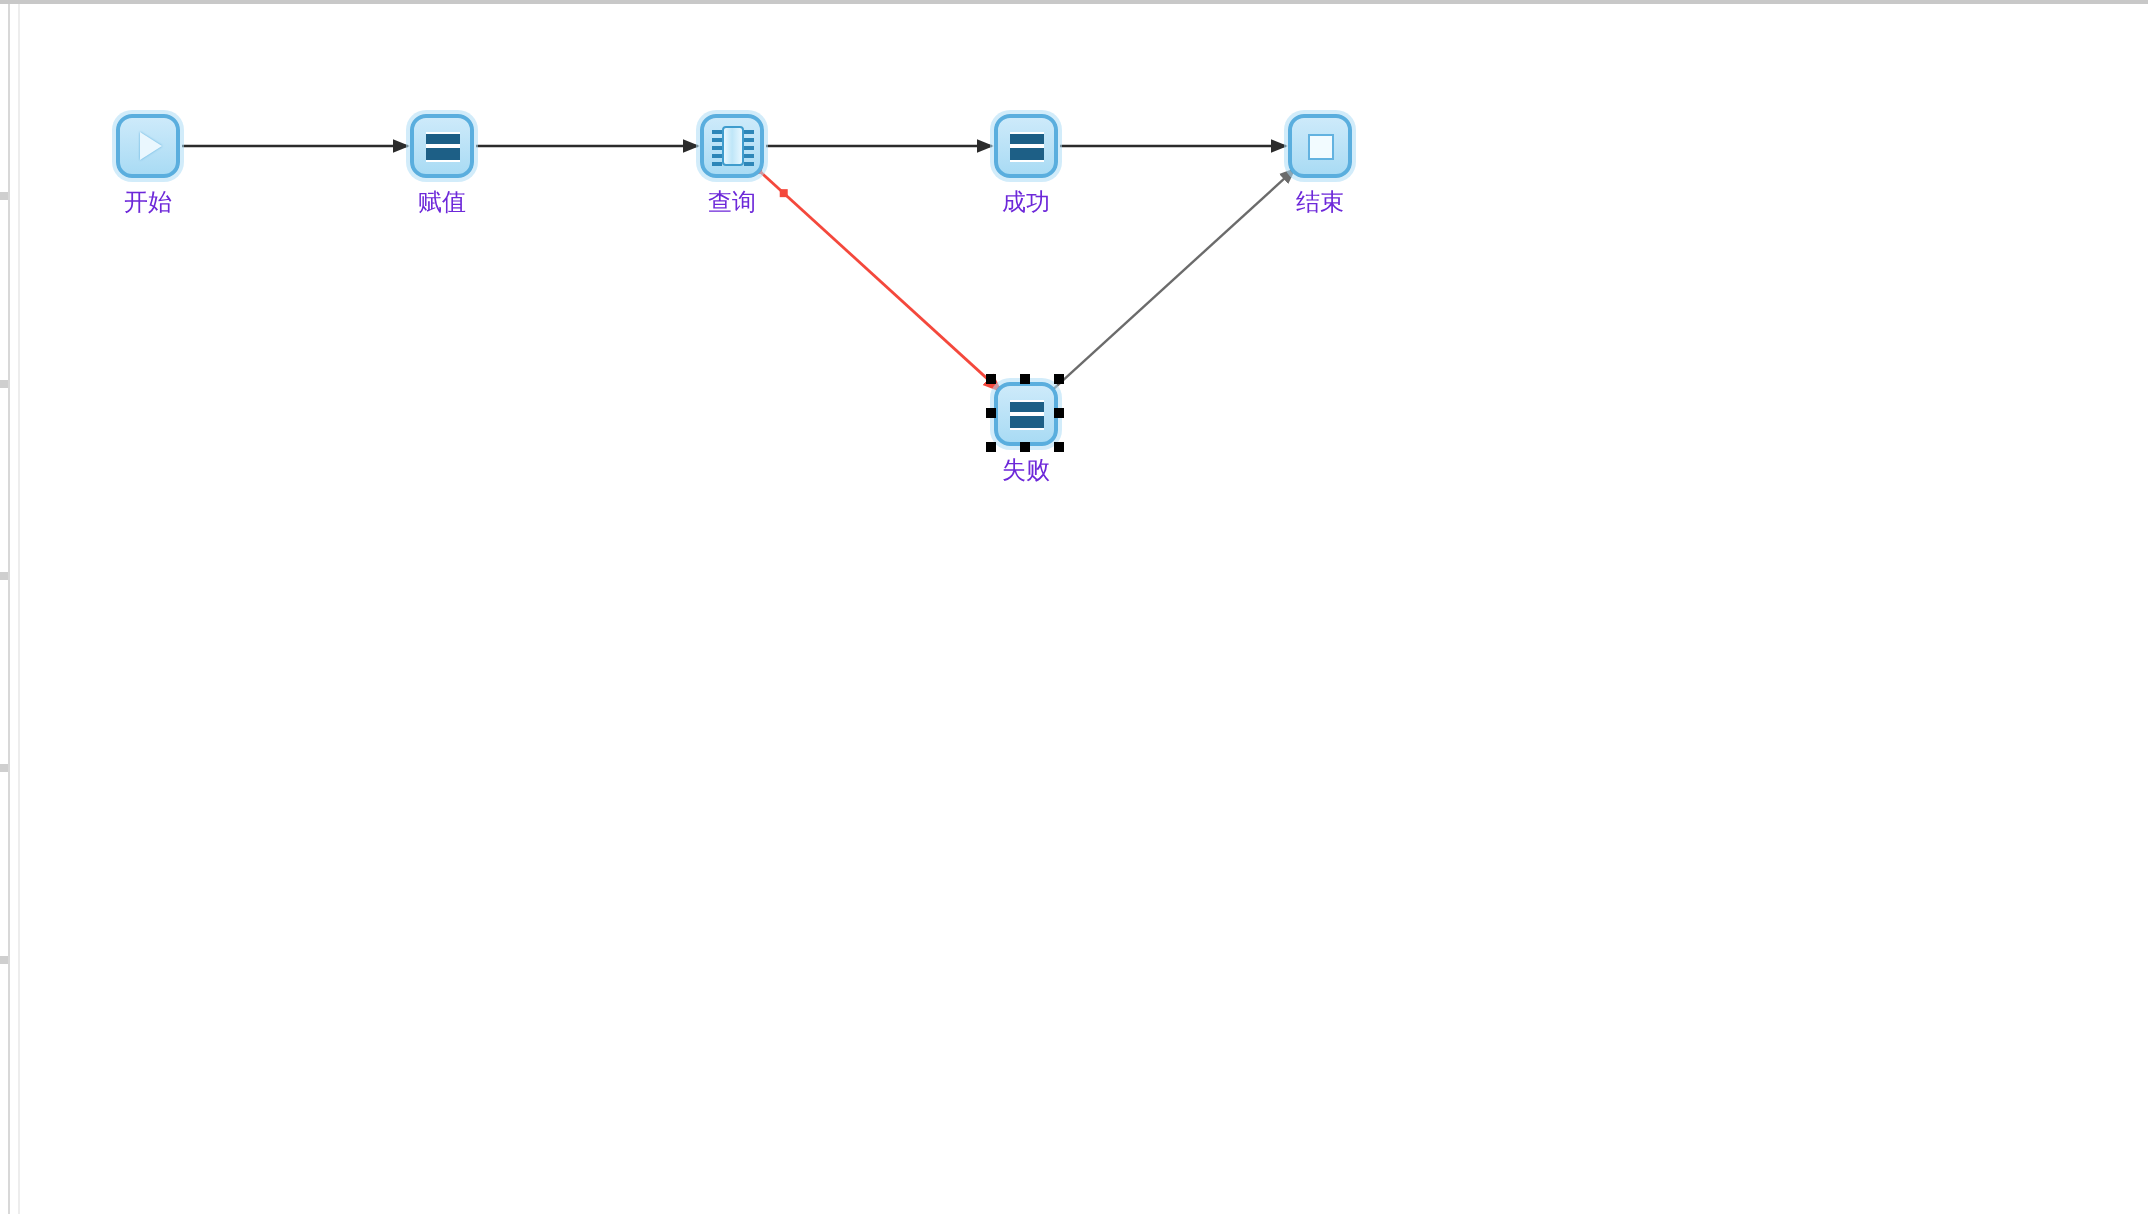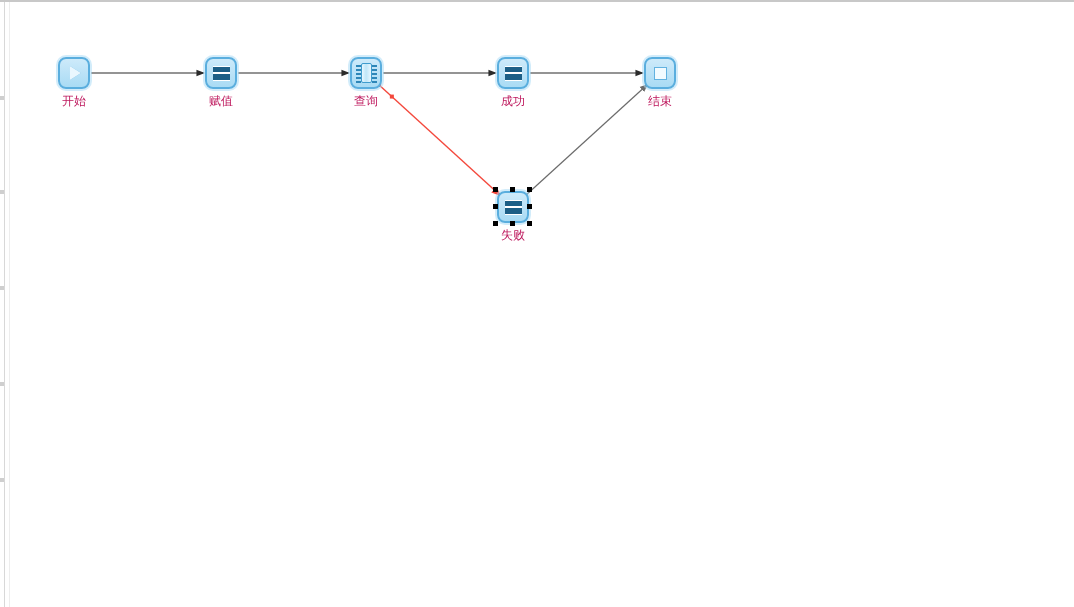--- a/index.html
+++ b/index.html
@@ -72,21 +72,21 @@
     align-items: center;
     justify-content: center;
   }
   .node .label {
     position: absolute;
     left: -60px;
     top: 20px;
     width: 120px;
     text-align: center;
     font-size: 12px;
-    color: #be185d;
+    color: #6d28d9;
     white-space: nowrap;
     font-family: "DejaVu Sans", "Liberation Sans", sans-serif;
   }
 
   
   .glyph-play {
     width: 0; height: 0;
     border-top: 7px solid transparent;
     border-bottom: 7px solid transparent;
     border-left: 11px solid #eaf7fe;

